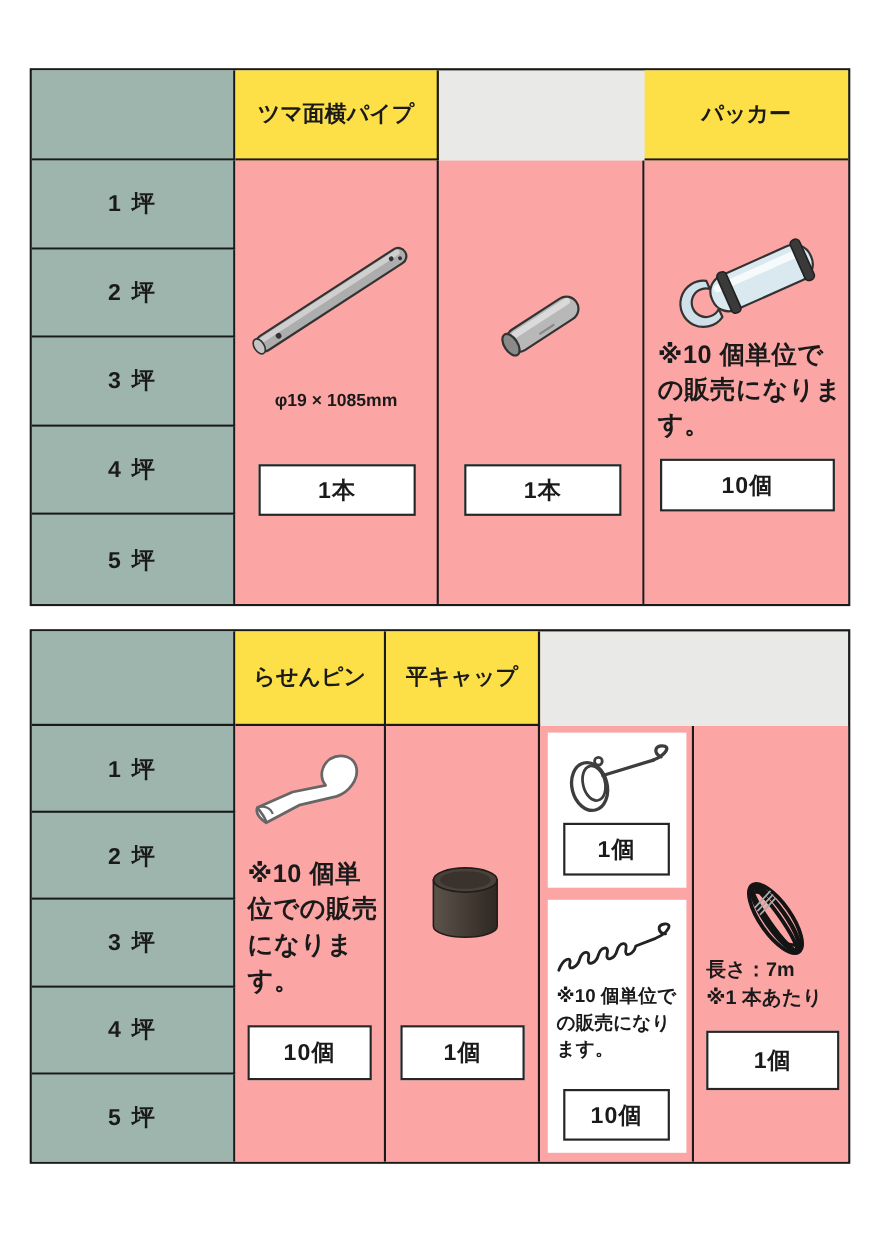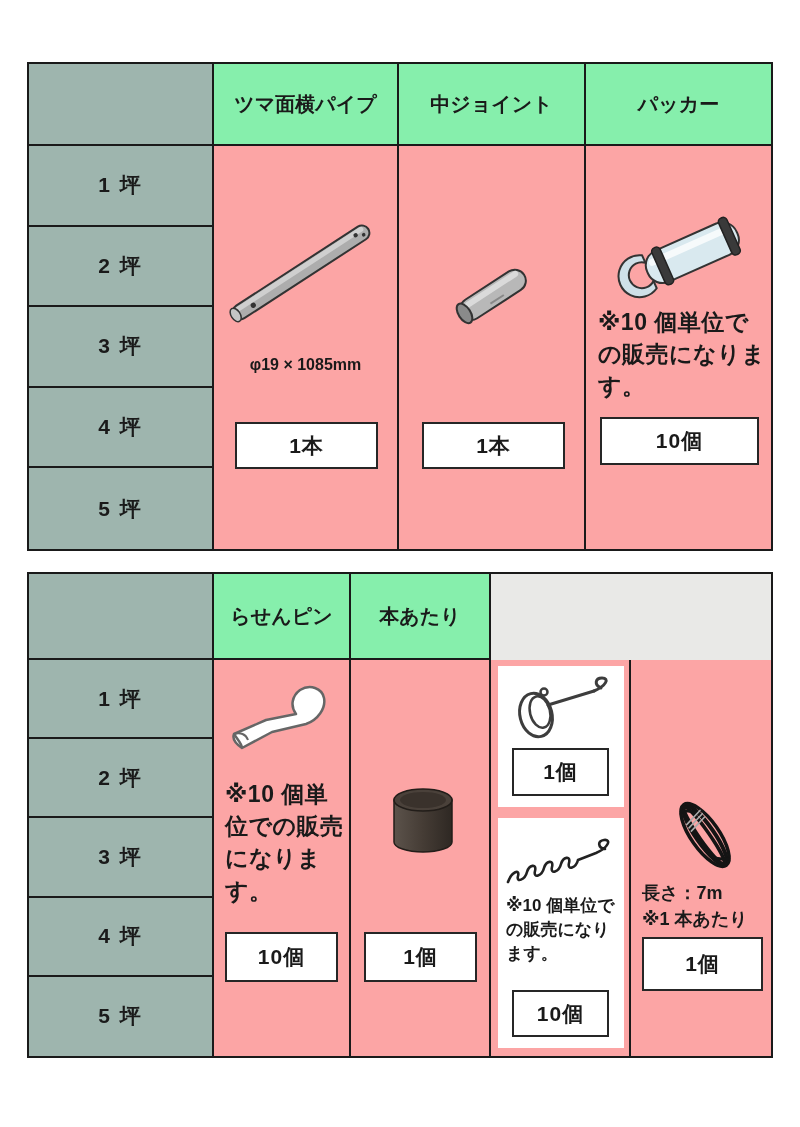--- a/index.html
+++ b/index.html
@@ -14,21 +14,21 @@
   }
   #tbl1{left:27px;top:62px;width:746px;height:489px;
     grid-template-columns:185px 185px 187px 1fr;
     grid-template-rows:82px repeat(5,1fr);}
   #tbl2{left:27px;top:572px;width:746px;height:486px;
     grid-template-columns:185px 137px 140px 140px 1fr;
     grid-template-rows:86px repeat(5,1fr);}
   .cell{box-sizing:border-box;}
   .corner{background:#9eb5ae;border-right:2px solid #1a1a1a;border-bottom:2px solid #1a1a1a;grid-column:1;grid-row:1;}
   .hcell{
-    background:#86efac;border-bottom:2px solid #1a1a1a;border-right:2px solid #1a1a1a;
+    background:#fde047;border-bottom:2px solid #1a1a1a;border-right:2px solid #1a1a1a;
     display:flex;align-items:center;justify-content:center;text-align:center;
     font-size:20px;font-weight:700;grid-row:1;line-height:1.15;
   }
   .hcell.last{border-right:none;}
   .rlabel{
     background:#9eb5ae;border-right:2px solid #1a1a1a;border-bottom:2px solid #1a1a1a;
     display:flex;align-items:center;justify-content:center;
     font-size:21px;font-weight:600;grid-column:1;letter-spacing:2px;
   }
   .rlabel.lastrow{border-bottom:none;}
@@ -51,23 +51,20 @@
   .subpanel{position:absolute;background:#ffffff;box-sizing:border-box;}
   .imgwrap{position:absolute;}
 </style>
 </head>
 <body>
 
 <div class="tbl" id="tbl1">
   <div class="cell corner"></div>
   <div class="cell hcell" style="grid-column:2">
       <span>ツマ面横パイプ</span>
-    </div>
-  <div class="cell hcell" style="grid-column:3">
-      <span>中ジョイント</span>
     </div>
   <div class="cell hcell last" style="grid-column:4">
       <span>パッカー</span>
     </div>
 
   <div class="cell rlabel" style="grid-row:2">1 坪</div>
   <div class="cell rlabel" style="grid-row:3">2 坪</div>
   <div class="cell rlabel" style="grid-row:4">3 坪</div>
   <div class="cell rlabel" style="grid-row:5">4 坪</div>
   <div class="cell rlabel lastrow" style="grid-row:6">5 坪</div>
@@ -119,21 +116,21 @@
     <div class="qtybox" style="left:14px;top:271px;width:159px;height:48px;">10個</div>
   </div>
 </div>
 
 <div class="tbl" id="tbl2">
   <div class="cell corner"></div>
   <div class="cell hcell" style="grid-column:2">
       <span>らせんピン</span>
     </div>
   <div class="cell hcell" style="grid-column:3">
-      <span>本あたり</span>
+      <span>平キャップ</span>
     </div>
 
   <div class="cell rlabel" style="grid-row:2">1 坪</div>
   <div class="cell rlabel" style="grid-row:3">2 坪</div>
   <div class="cell rlabel" style="grid-row:4">3 坪</div>
   <div class="cell rlabel" style="grid-row:5">4 坪</div>
   <div class="cell rlabel lastrow" style="grid-row:6">5 坪</div>
 
   <div class="ccell" style="grid-column:2">
     <div class="imgwrap" style="left:12px;top:22px;">
@@ -205,19 +202,19 @@
           <path d="M 44 14 C 52 18 56 22 58 30" stroke-width="3"></path>
           <path d="M 56 80 C 48 76 44 72 42 64" stroke-width="3"></path>
           <g stroke="#aaaaaa" stroke-width="1.6">
             <line x1="41" y1="28" x2="60" y2="24"></line>
             <line x1="41" y1="32" x2="60" y2="28"></line>
             <line x1="41" y1="36" x2="60" y2="32"></line>
           </g>
         </g>
       </svg>
     </div>
-    <div class="note" style="left:11px;top:220px;width:130px;font-size:18px;letter-spacing:0;line-height:1.45;">
+    <div class="note" style="left:11px;top:208px;width:130px;font-size:18px;letter-spacing:0;line-height:1.45;">
       <span style="display:block">長さ：7m</span>
       <span style="display:block">※1 本あたり</span>
     </div>
     <div class="qtybox" style="left:11px;top:277px;width:121px;height:54px;">1個</div>
   </div>
 </div>
 
 </body></html>

